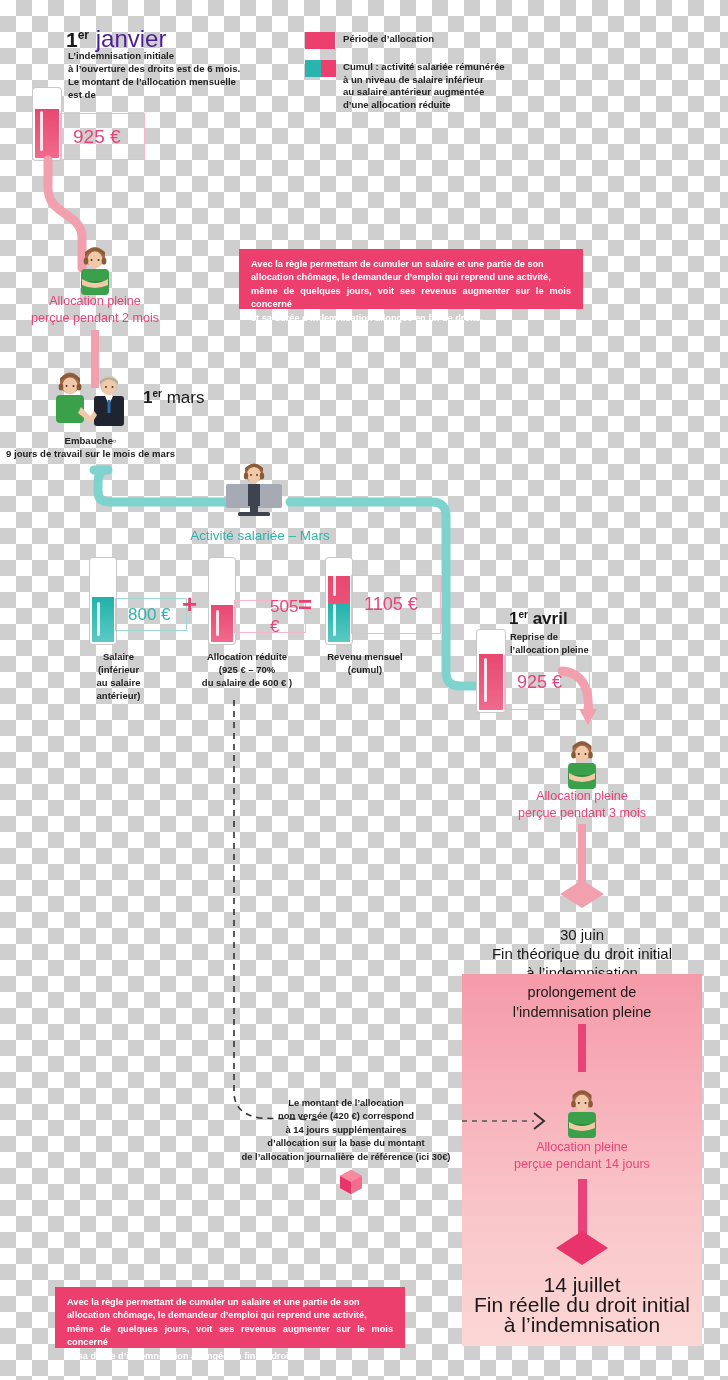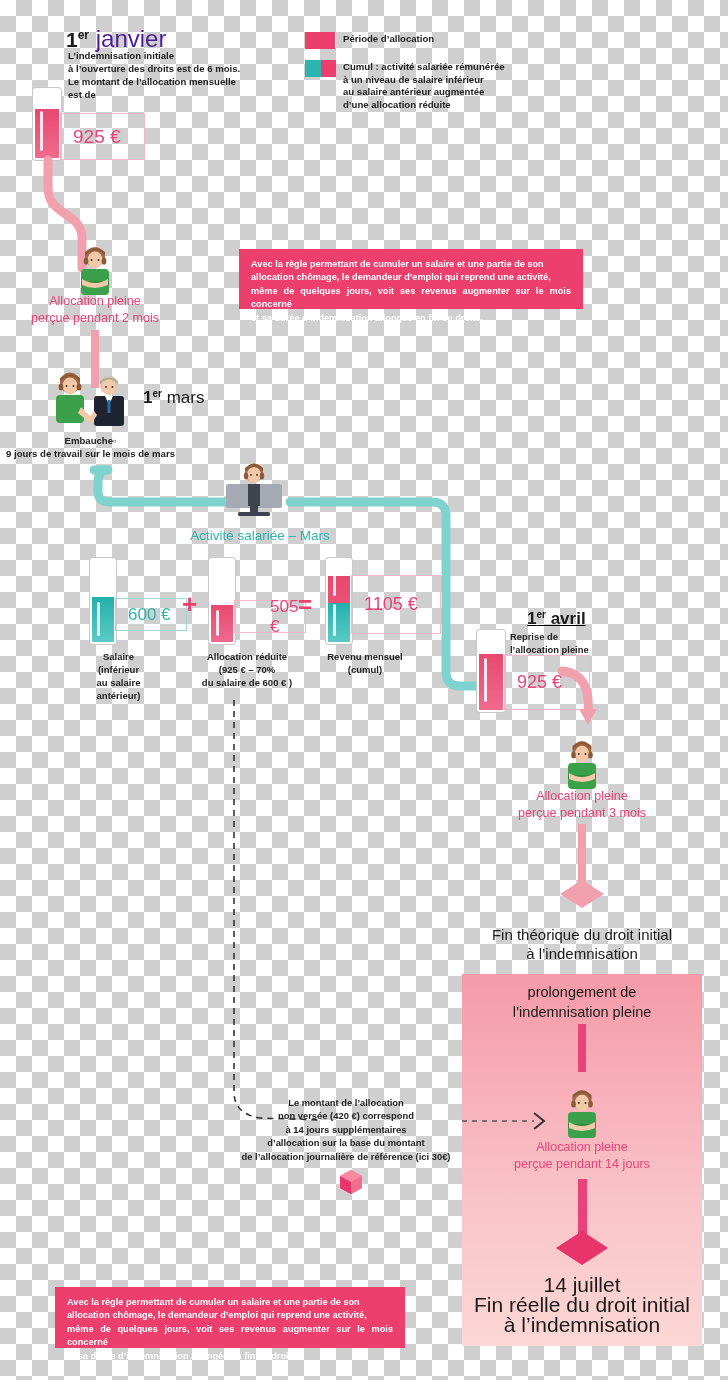--- a/index.html
+++ b/index.html
@@ -161,21 +161,21 @@
   <rect x="26" y="0" width="12" height="22" fill="#3d4450"></rect>
   <rect x="28" y="22" width="8" height="7" fill="#3d4450"></rect>
   <rect x="16" y="28" width="32" height="4" rx="1.5" fill="#3d4450"></rect>
 </svg>
 <div class="abs" style="left:150px;top:528px;width:220px;text-align:center;font-size:13.5px;color:#2fb3ad;">Activité salariée – Mars</div>
 
 <div class="therm" style="left:90px;top:558px;width:26px;height:86px;">
   <div class="fill teal" style="height:55%;"></div>
   <div class="gloss" style="bottom:6px;height:34px;"></div>
 </div>
-<div class="valbox teal" style="left:115px;top:598px;width:72px;height:33px;font-size:17px;">600 €</div>
+<div class="valbox teal" style="left:115px;top:598px;width:72px;height:33px;font-size:17px;">800 €</div>
 <div class="cap" style="left:76px;top:650px;width:85px;">
   <div>Salaire</div>
   <div>(inférieur</div>
   <div>au salaire antérieur)</div>
 </div>
 
 <div class="abs" style="left:182px;top:589px;font-size:26px;color:#ec3f6e;font-weight:bold;">+</div>
 
 <div class="therm" style="left:209px;top:558px;width:26px;height:86px;">
   <div class="fill pink" style="height:45%;"></div>
@@ -199,21 +199,21 @@
 <div class="valbox pink" style="left:351px;top:575px;width:90px;height:59px;font-size:18px;">1105 €</div>
 <div class="cap" style="left:315px;top:650px;width:100px;">
   <div>Revenu mensuel</div>
   <div>(cumul)</div>
 </div>
 
 <svg class="connector" style="left:200px;top:700px;" width="350" height="430">
   <path d="M 34 0 L 34 392 Q 34 414 60 418 L 122 420" stroke="#333333" stroke-width="1.6" fill="none" stroke-dasharray="6 5"></path>
 </svg>
 
-<div class="abs" style="left:527px;top:609px;text-decoration:underline;">
+<div class="abs" style="left:509px;top:609px;">
   <span style="font-weight:bold;color:#1a1a1a;font-size:17px;">1</span><sup style="font-weight:bold;color:#1a1a1a;font-size:10px;">er</sup><span style="font-weight:bold;color:#1a1a1a;font-size:17px;"> avril</span>
 </div>
 <div class="abs" style="left:510px;top:631px;font-size:9.4px;color:#222;line-height:12.6px;font-weight:bold;">
   <div>Reprise de</div>
   <div>l’allocation pleine</div>
 </div>
 <div class="therm" style="left:477px;top:630px;width:28px;height:82px;">
   <div class="fill pink" style="height:72%;"></div>
   <div class="gloss" style="bottom:8px;height:44px;"></div>
 </div>
@@ -239,20 +239,21 @@
 <div class="abs" style="left:472px;top:788px;width:220px;text-align:center;font-size:12.6px;color:#e8447a;line-height:17px;">
   <div>Allocation pleine</div>
   <div>perçue pendant 3 mois</div>
 </div>
 <div class="vbar" style="left:578px;top:824px;width:8px;height:62px;"></div>
 
 <svg class="diamond" style="left:558px;top:878px;" width="48" height="32">
   <polygon points="24,2 46,16 24,30 2,16" fill="#f2a0ae"></polygon>
 </svg>
 <div class="abs" style="left:462px;top:925px;width:240px;text-align:center;font-size:15px;color:#1a1a1a;line-height:19px;">
+  <div>30 juin</div>
   <div>Fin théorique du droit initial</div>
   <div>à l’indemnisation</div>
 </div>
 
 <div class="pinkpanel" style="left:462px;top:974px;width:240px;height:372px;"></div>
 <div class="abs" style="left:462px;top:982px;width:240px;text-align:center;font-size:14.5px;color:#1a1a1a;line-height:20px;">
   <div>prolongement de</div>
   <div>l’indemnisation pleine</div>
 </div>
 <div class="vbar-strong" style="left:578px;top:1024px;width:8px;height:48px;"></div>

